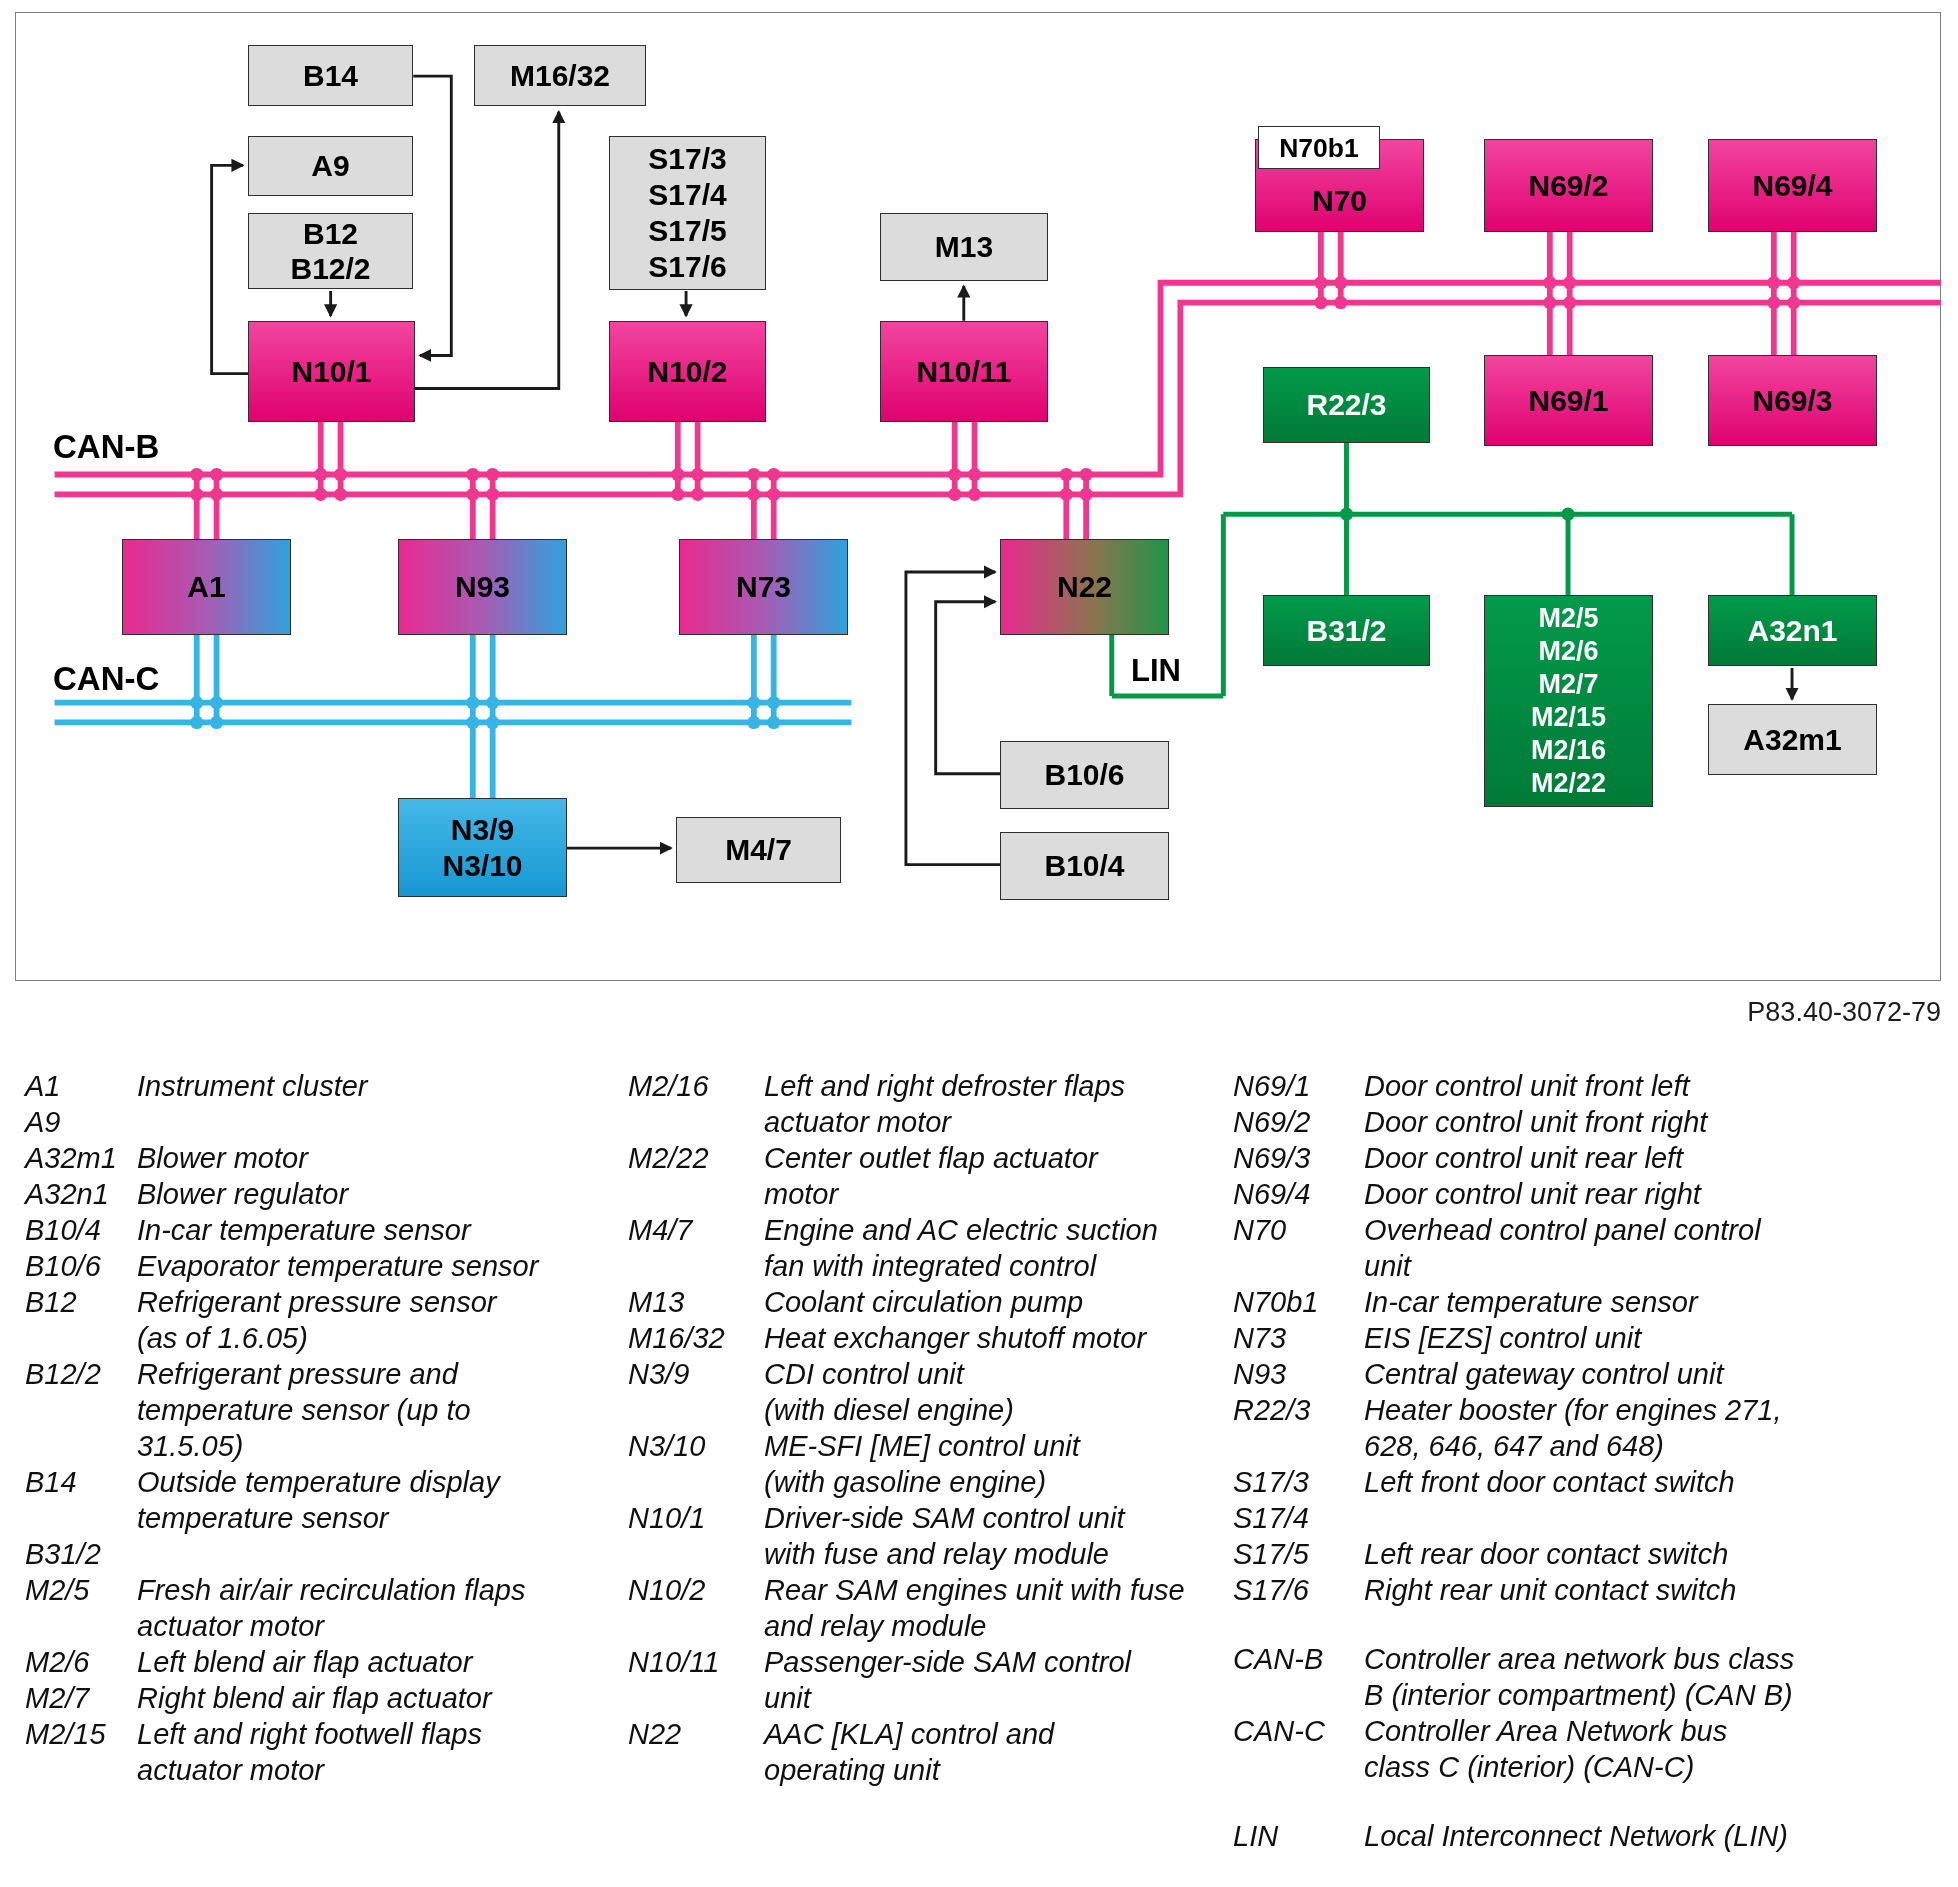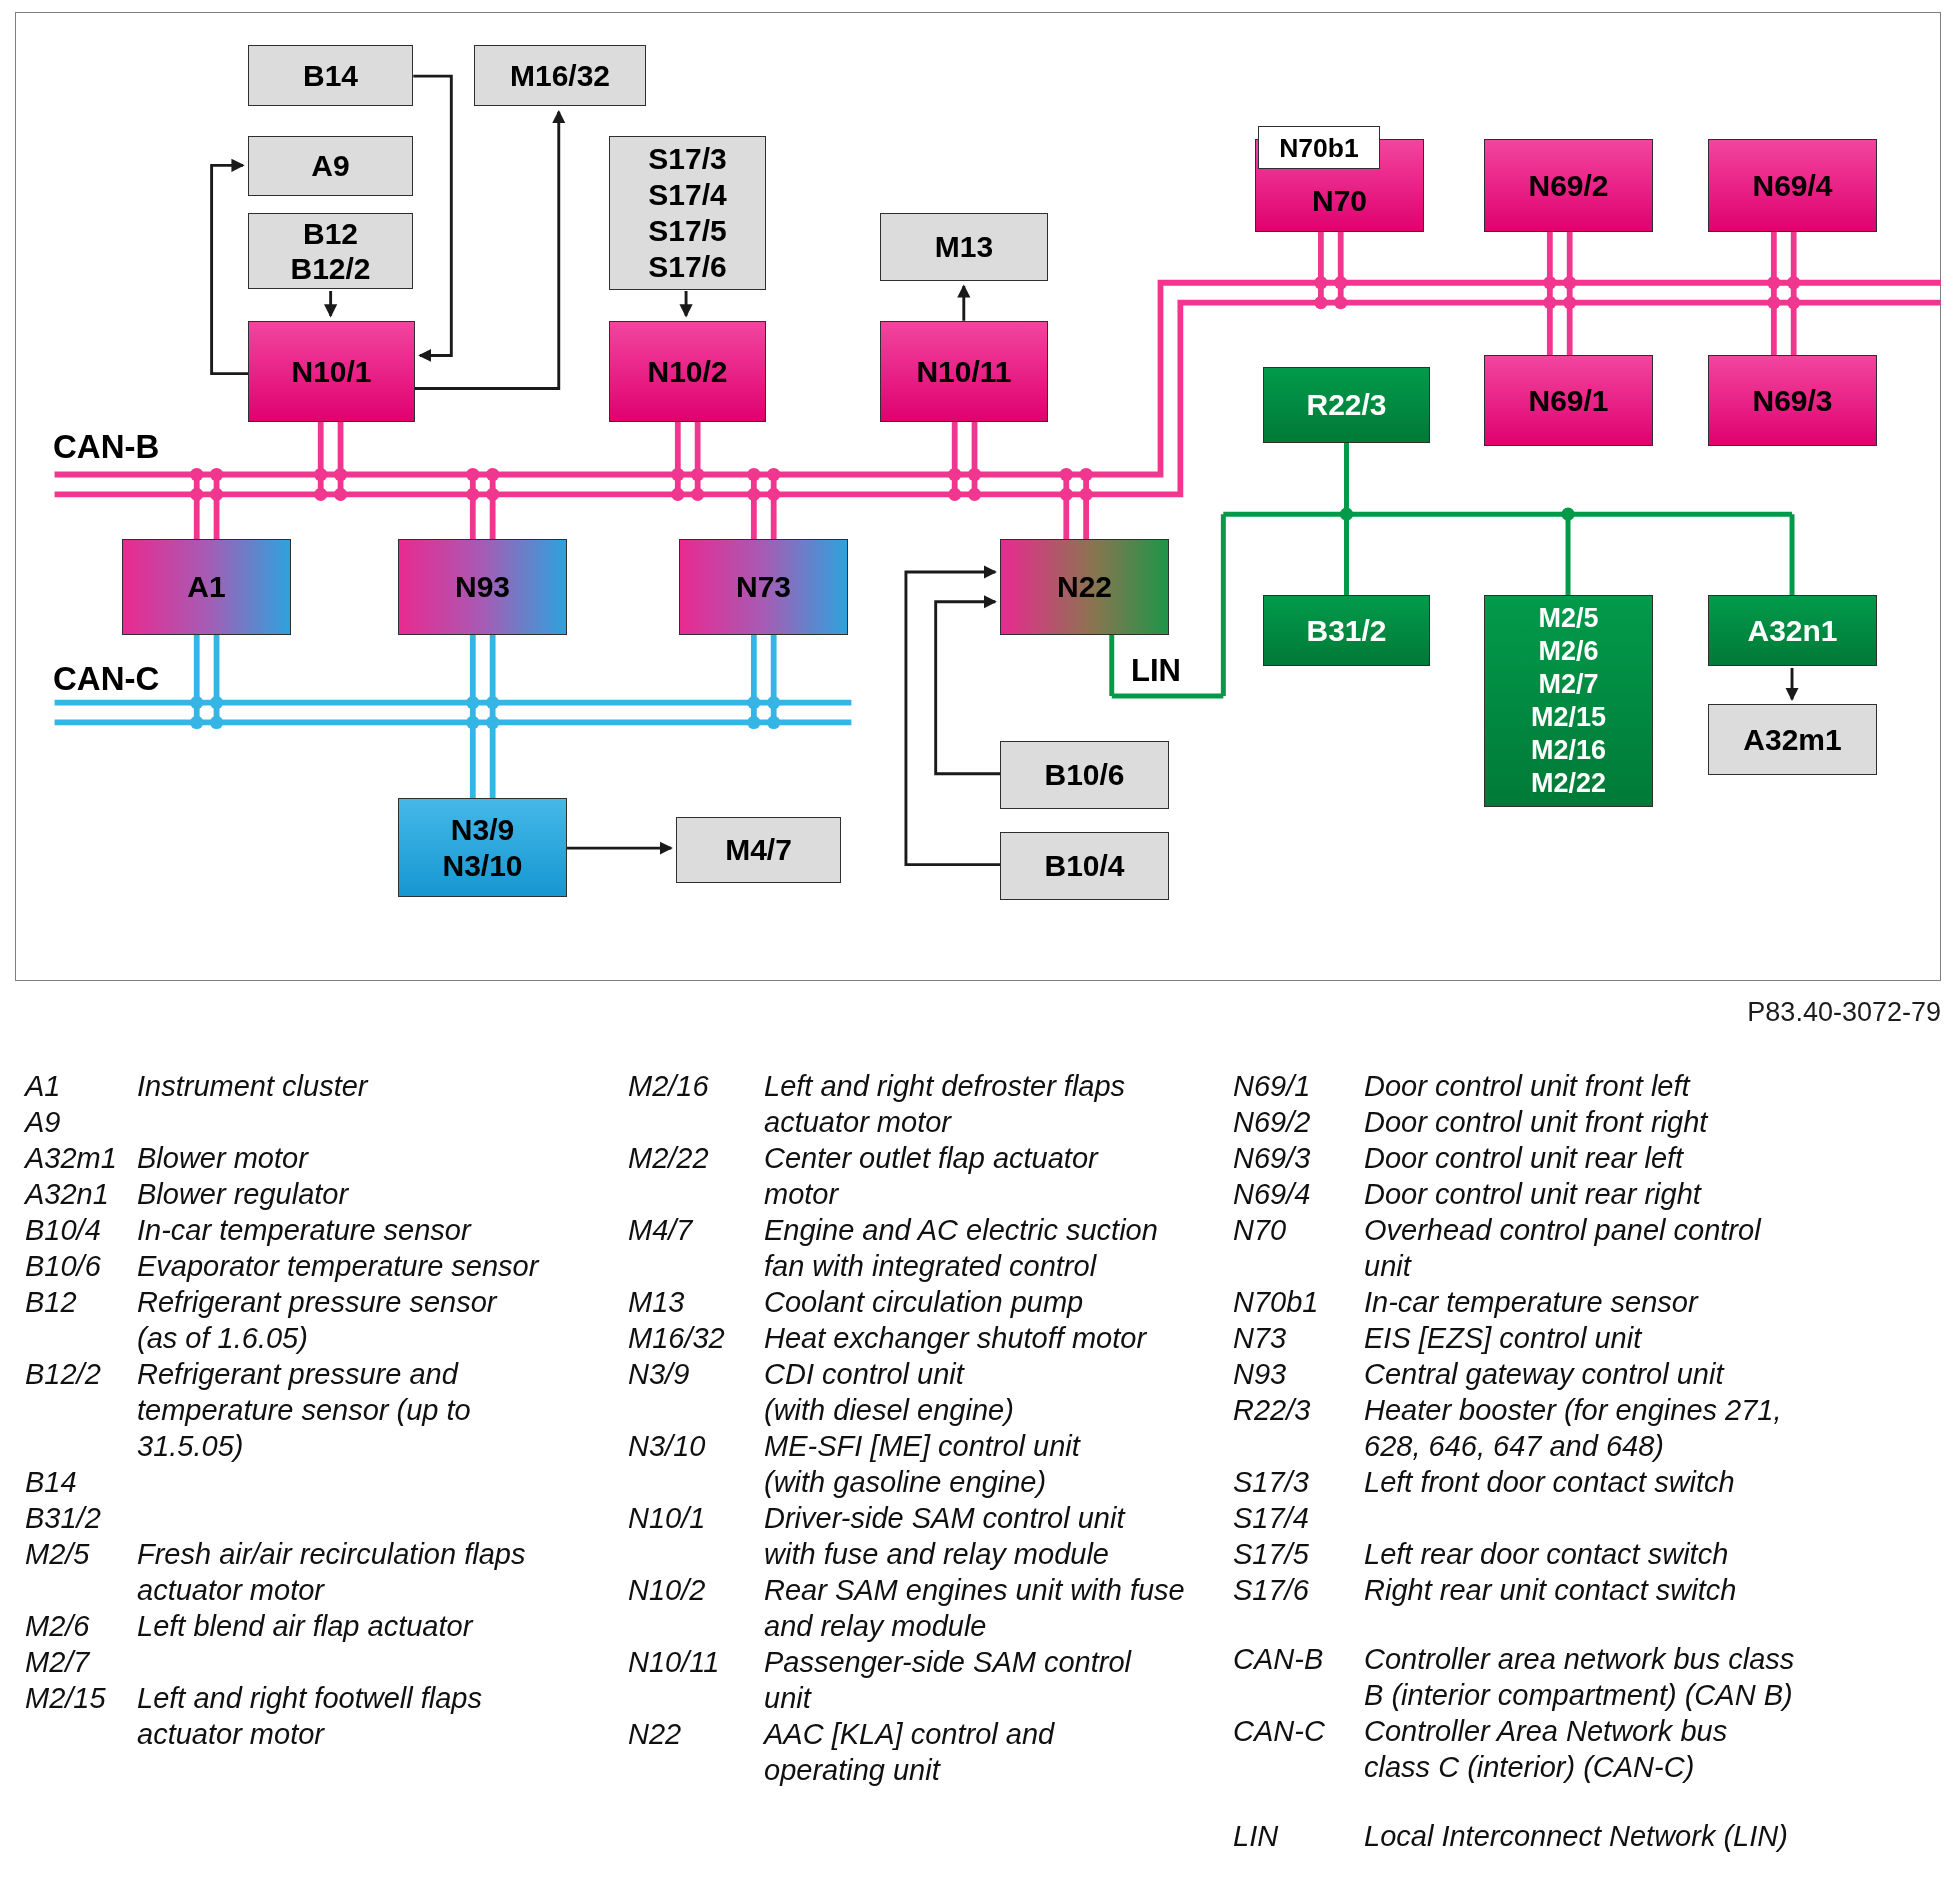--- a/index.html
+++ b/index.html
@@ -281,35 +281,38 @@
 (as of 1.6.05)</span>
       </div>
     <div class="lrow">
         <span class="term">B12/2</span>
         <span class="desc">Refrigerant pressure and
 temperature sensor (up to
 31.5.05)</span>
       </div>
     <div class="lrow">
         <span class="term">B14</span>
+        <span class="desc">Outside temperature display
+temperature sensor</span>
       </div>
     <div class="lrow">
         <span class="term">B31/2</span>
       </div>
     <div class="lrow">
         <span class="term">M2/5</span>
         <span class="desc">Fresh air/air recirculation flaps
 actuator motor</span>
       </div>
     <div class="lrow">
         <span class="term">M2/6</span>
         <span class="desc">Left blend air flap actuator</span>
       </div>
     <div class="lrow">
         <span class="term">M2/7</span>
+        <span class="desc">Right blend air flap actuator</span>
       </div>
     <div class="lrow">
         <span class="term">M2/15</span>
         <span class="desc">Left and right footwell flaps
 actuator motor</span>
       </div>
   </div>
 
   <div class="lcol" id="lcol2">
     <div class="lrow">

